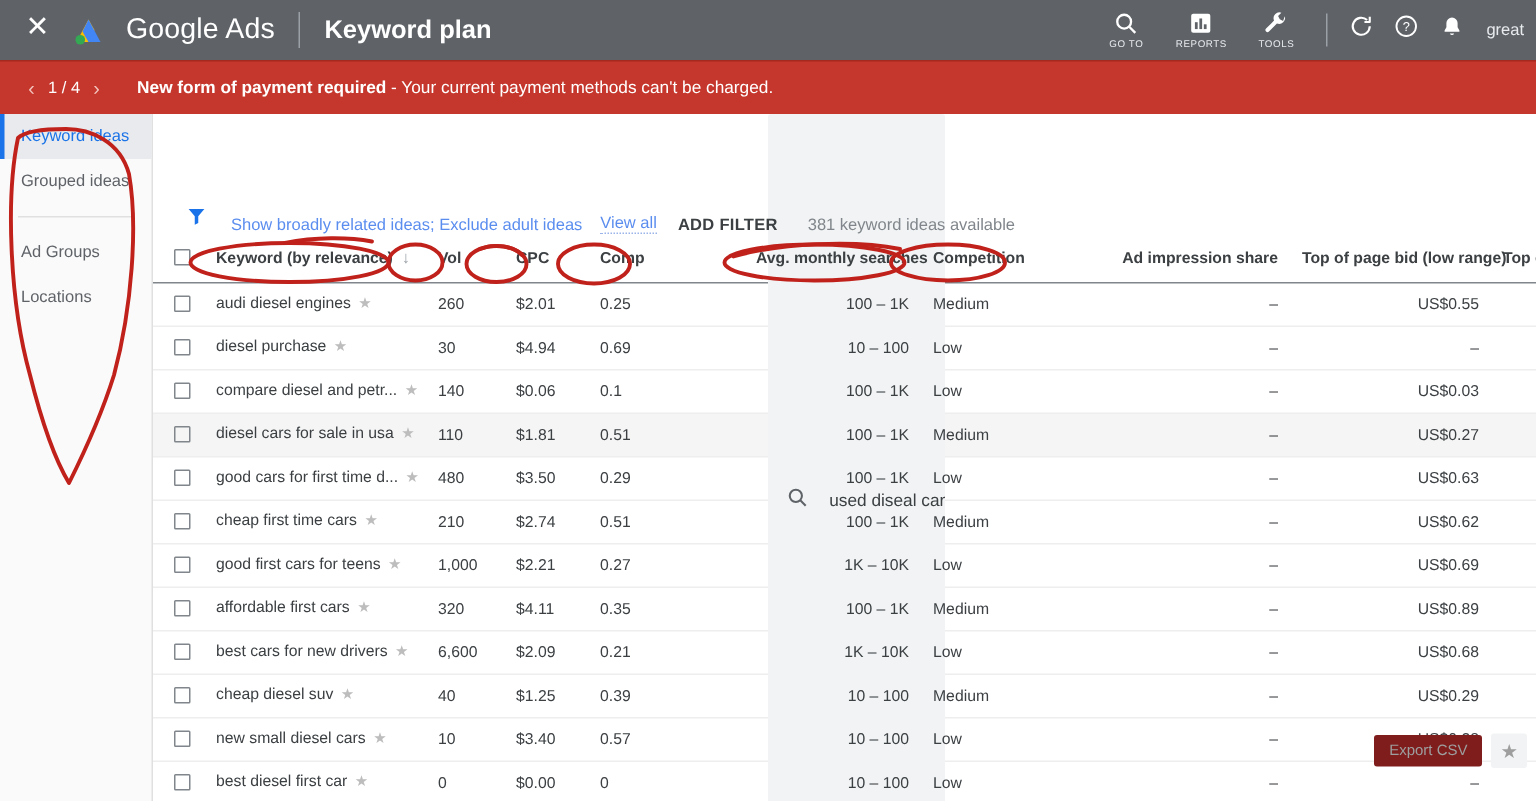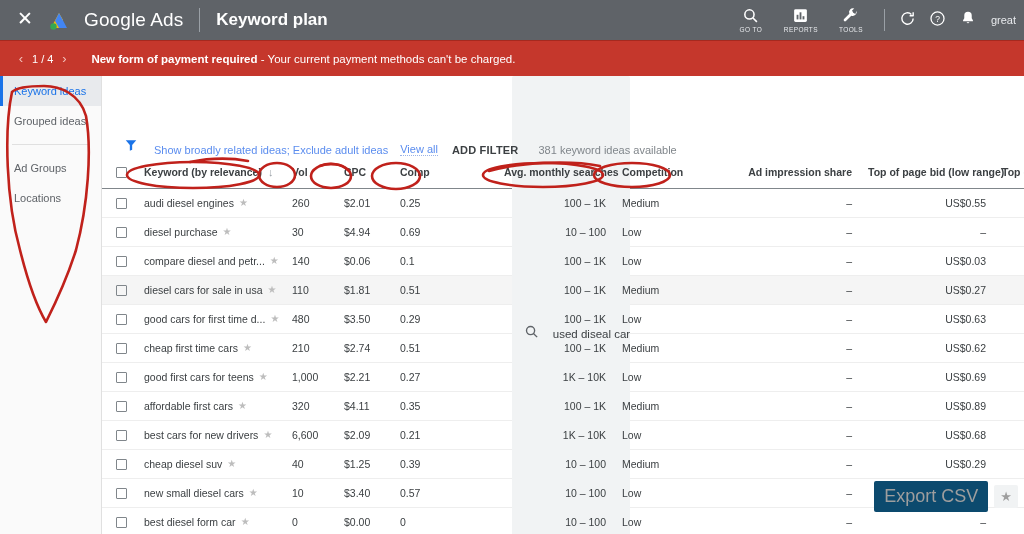--- a/index.html
+++ b/index.html
@@ -139,21 +139,21 @@
   .c-ais  { width: 128px; }
   .c-low  { width: 134px; }
   .c-hi   { width: 64px; }
 
   
   .export-wrap {
     position: absolute; right: 6px; bottom: 22px; display: flex; align-items: center;
     z-index: 20;
   }
   .export-btn {
-    background: #0c4a6e; color: #9e9e9e; font-size: 18px; padding: 5px 10px;
+    background: #7f1d1d; color: #9e9e9e; font-size: 10px; padding: 5px 10px;
     border-radius: 2px;
   }
   .star-btn {
     background: #f1f3f4; color: #9e9e9e; font-size: 13px; padding: 4px 6px;
     margin-left: 6px; border-radius: 2px;
   }
 
   
   .annot {
     position: absolute; top: 0; left: 0; width: 1024px; height: 534px;
@@ -456,21 +456,21 @@
             <td>$3.40</td>
             <td>0.57</td>
             <td class="num">10 – 100</td>
             <td>Low</td>
             <td class="num">–</td>
             <td class="num">US$0.28</td>
             <td></td>
           </tr>
           <tr>
             <td class="col-cb"><span class="cb"></span></td>
-            <td><span class="kw-text">best diesel form car</span><span class="star">★</span></td>
+            <td><span class="kw-text">best diesel first car</span><span class="star">★</span></td>
             <td>0</td>
             <td>$0.00</td>
             <td>0</td>
             <td class="num">10 – 100</td>
             <td>Low</td>
             <td class="num">–</td>
             <td class="num">–</td>
             <td></td>
           </tr>
         </tbody>

